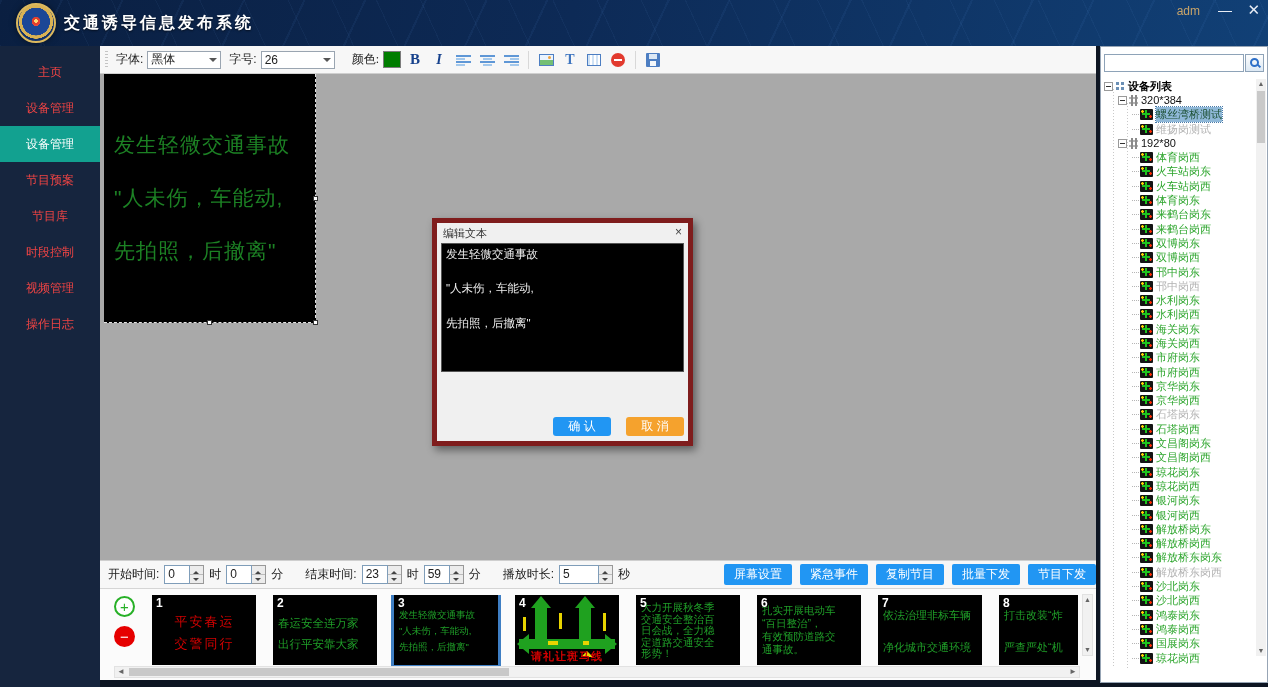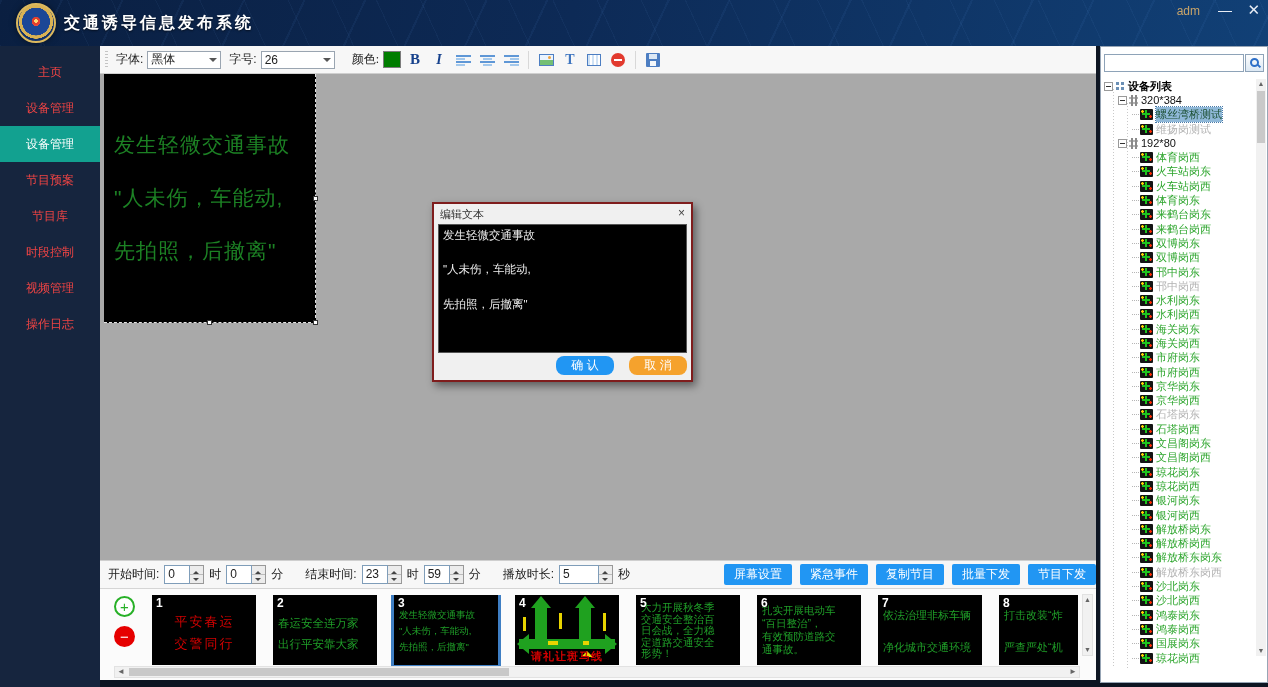--- a/index.html
+++ b/index.html
@@ -64,28 +64,28 @@
   .ic-save::before{content:"";position:absolute;left:3px;top:1px;width:8px;height:5px;background:#dce8f5;}
   .ic-save::after{content:"";position:absolute;left:4px;bottom:1px;width:6px;height:5px;background:#f5f8fb;}
   
   .canvas{position:absolute;left:100px;top:74px;width:996px;height:486px;background:#a9a9a9;}
   .led{position:absolute;left:4px;top:0;width:211px;height:248px;background:#000;
     border-right:1px dashed #e4e4e4;border-bottom:1px dashed #e4e4e4;box-sizing:content-box;}
   .led-lines{padding:44px 6px 0 10px;}
   .led-lines div{font-size:21px;line-height:53px;white-space:nowrap;font-weight:500;letter-spacing:1px;}
   .handle{position:absolute;width:5px;height:5px;background:#fff;border:1px solid #333;box-sizing:border-box;}
   
-  .dialog{position:absolute;left:432px;top:202px;width:261px;height:180px;background:#f0f0f0;
-    border:2px solid #7f1d1d;box-shadow:3px 4px 8px rgba(0,0,0,.45);box-sizing:border-box;z-index:6;}
+  .dialog{position:absolute;left:432px;top:218px;width:261px;height:228px;background:#f0f0f0;
+    border:5px solid #7f1d1d;box-shadow:3px 4px 8px rgba(0,0,0,.45);box-sizing:border-box;z-index:6;}
   .dlg-title{position:absolute;left:6px;top:3px;font-size:11px;color:#333;}
   .dlg-close{position:absolute;right:6px;top:2px;font-size:12px;color:#444;cursor:pointer;}
   .dlg-text{position:absolute;left:4px;top:20px;right:4px;height:129px;background:#000;border:1px solid #555;
     padding:2px 4px;font-size:11.5px;line-height:17.2px;color:#efefef;white-space:pre-line;box-sizing:border-box;overflow:hidden;}
   .dlg-btns{position:absolute;right:4px;bottom:5px;display:flex;gap:15px;}
-  .dlg-btn{width:58px;height:19px;line-height:19px;text-align:center;color:#fff;font-size:12px;border-radius:8px;cursor:pointer;}
+  .dlg-btn{width:58px;height:19px;line-height:19px;text-align:center;color:#fff;font-size:12px;border-radius:3px;cursor:pointer;}
   .btn-confirm{background:#2196f3;}
   .btn-cancel{background:#f5a22d;}
   
   .schedule{position:absolute;left:100px;top:560px;width:996px;height:28px;background:#f7f7f7;
     border-top:1px solid #cfcfcf;box-sizing:border-box;display:flex;align-items:center;padding-left:8px;
     font-size:12px;color:#222;gap:5px;}
   .num-box{display:inline-block;width:26px;height:19px;line-height:17px;border:1px solid #7f9db9;background:#fff;
     padding-left:3px;box-sizing:border-box;font-size:12px;}
   .num-box.wide{width:40px;}
   .spin{display:inline-flex;flex-direction:column;width:14px;height:19px;border:1px solid #999;border-left:none;

